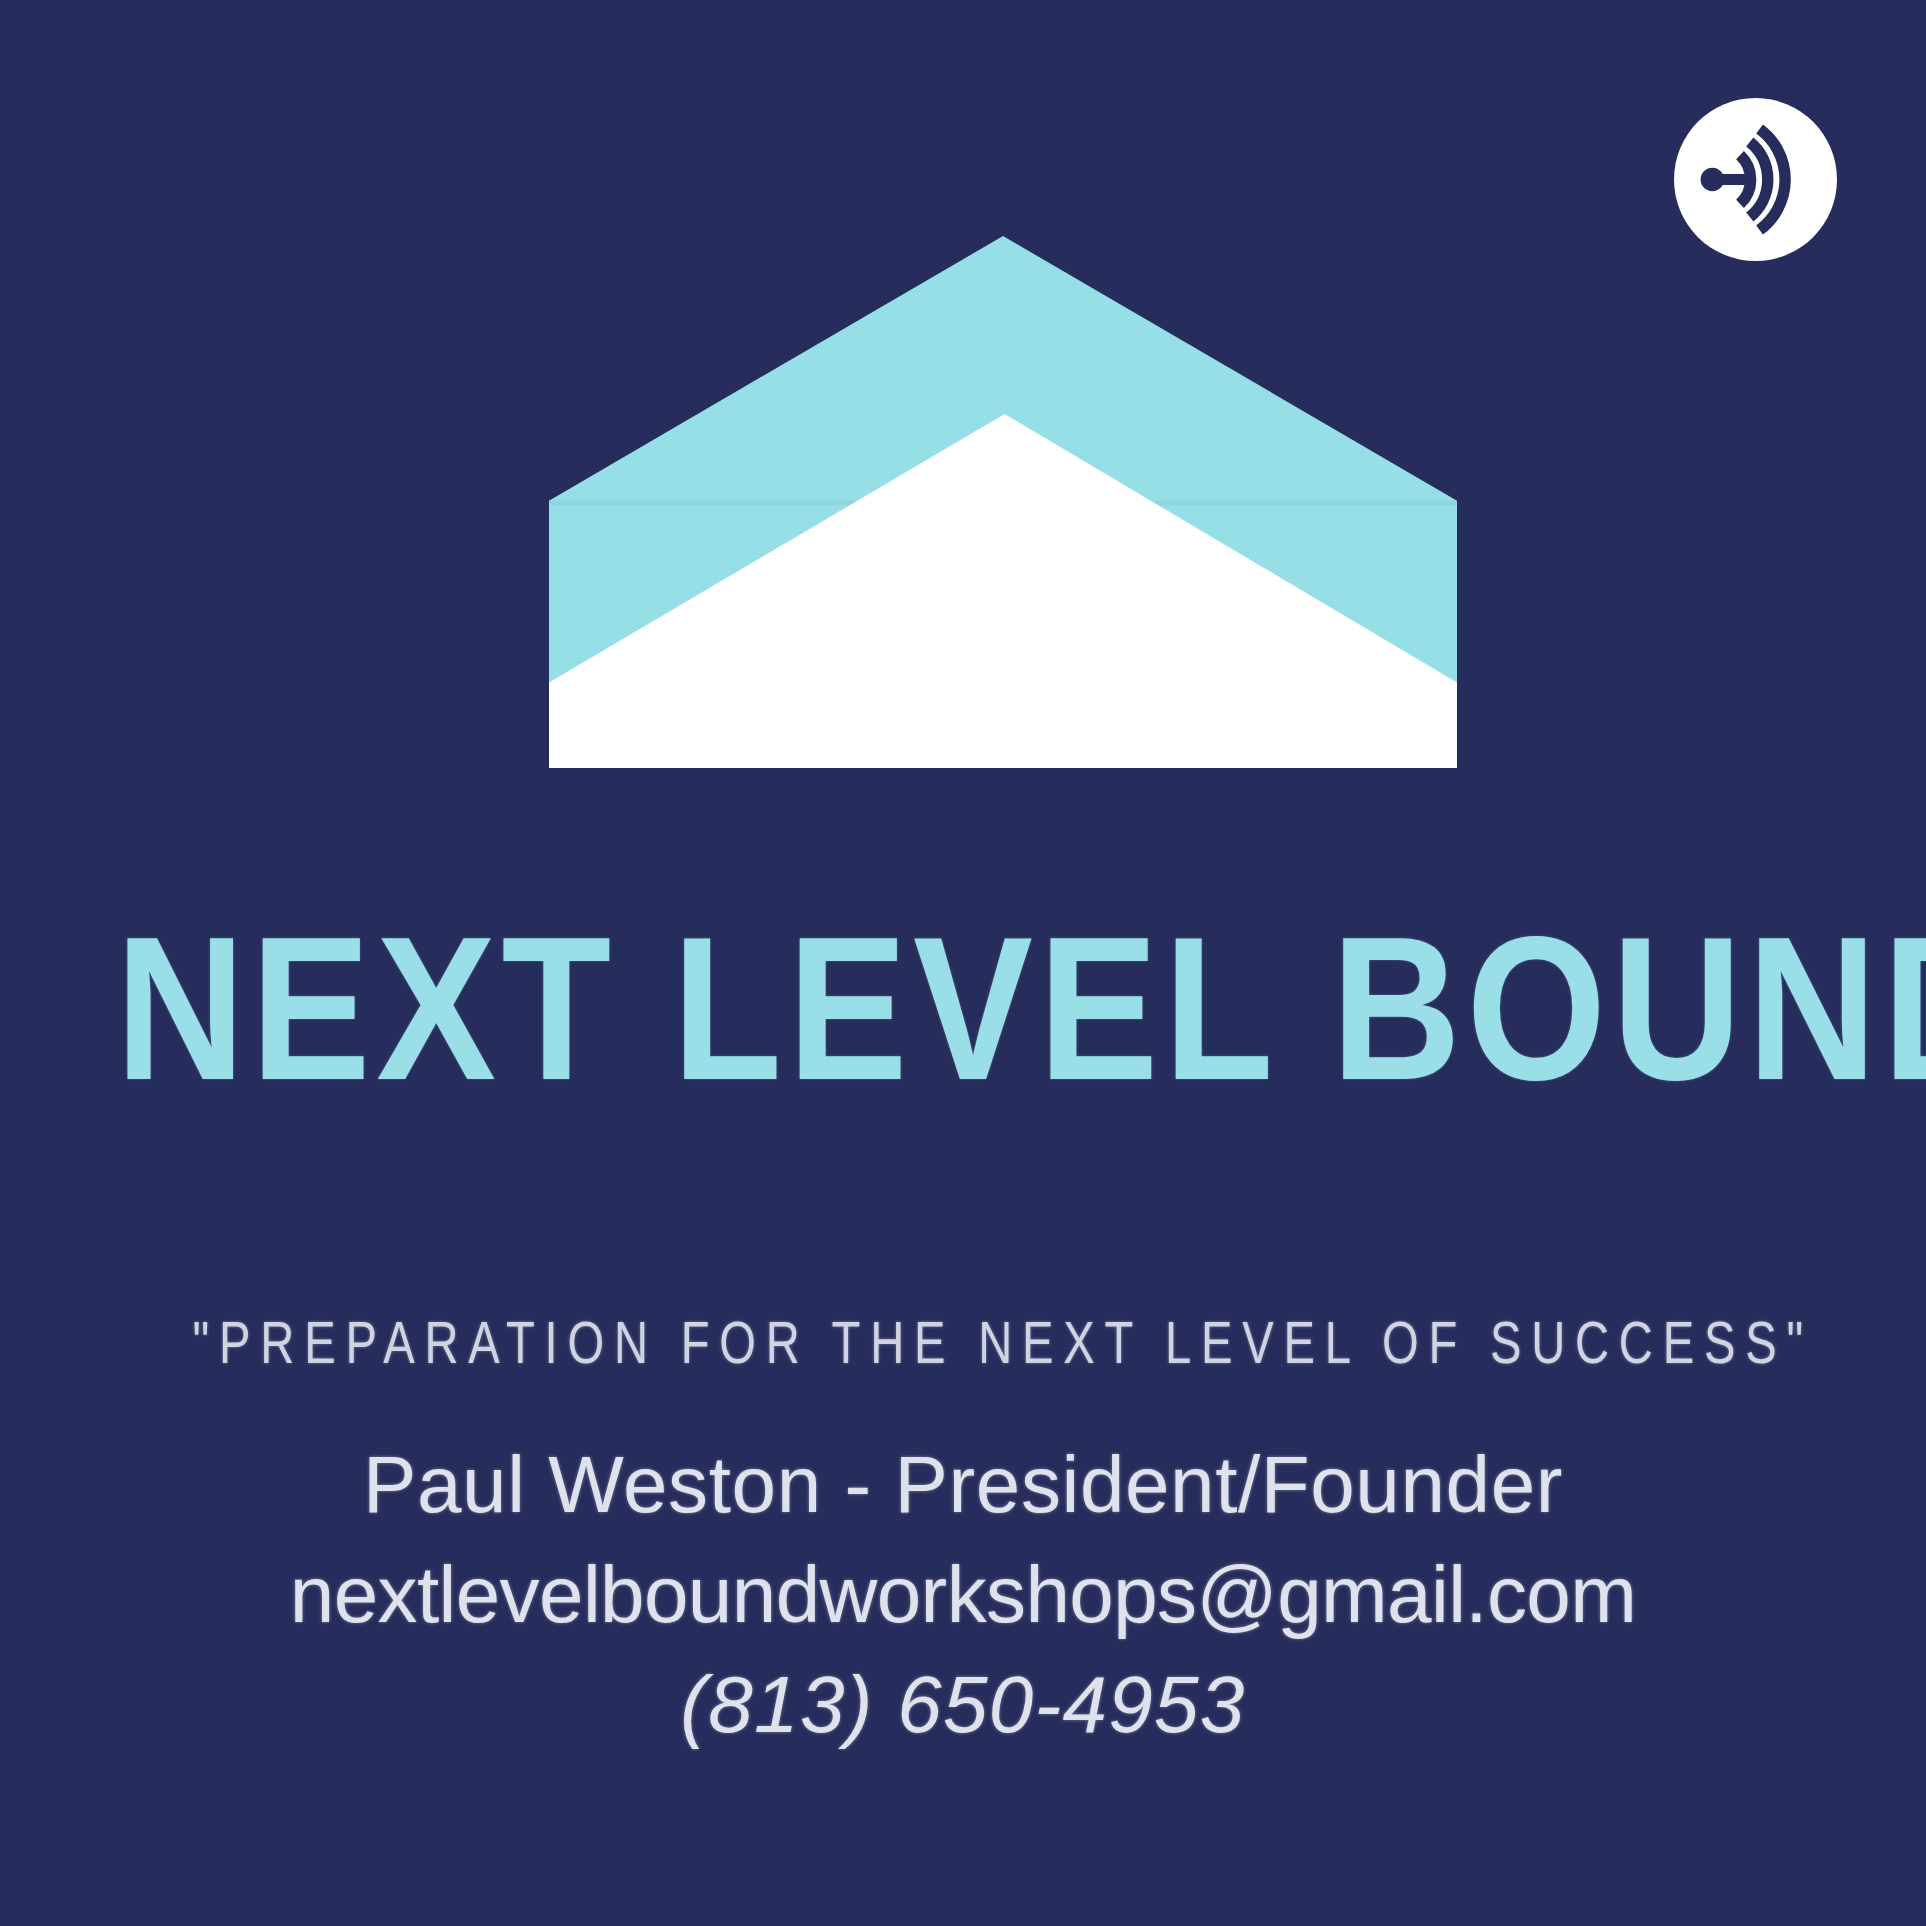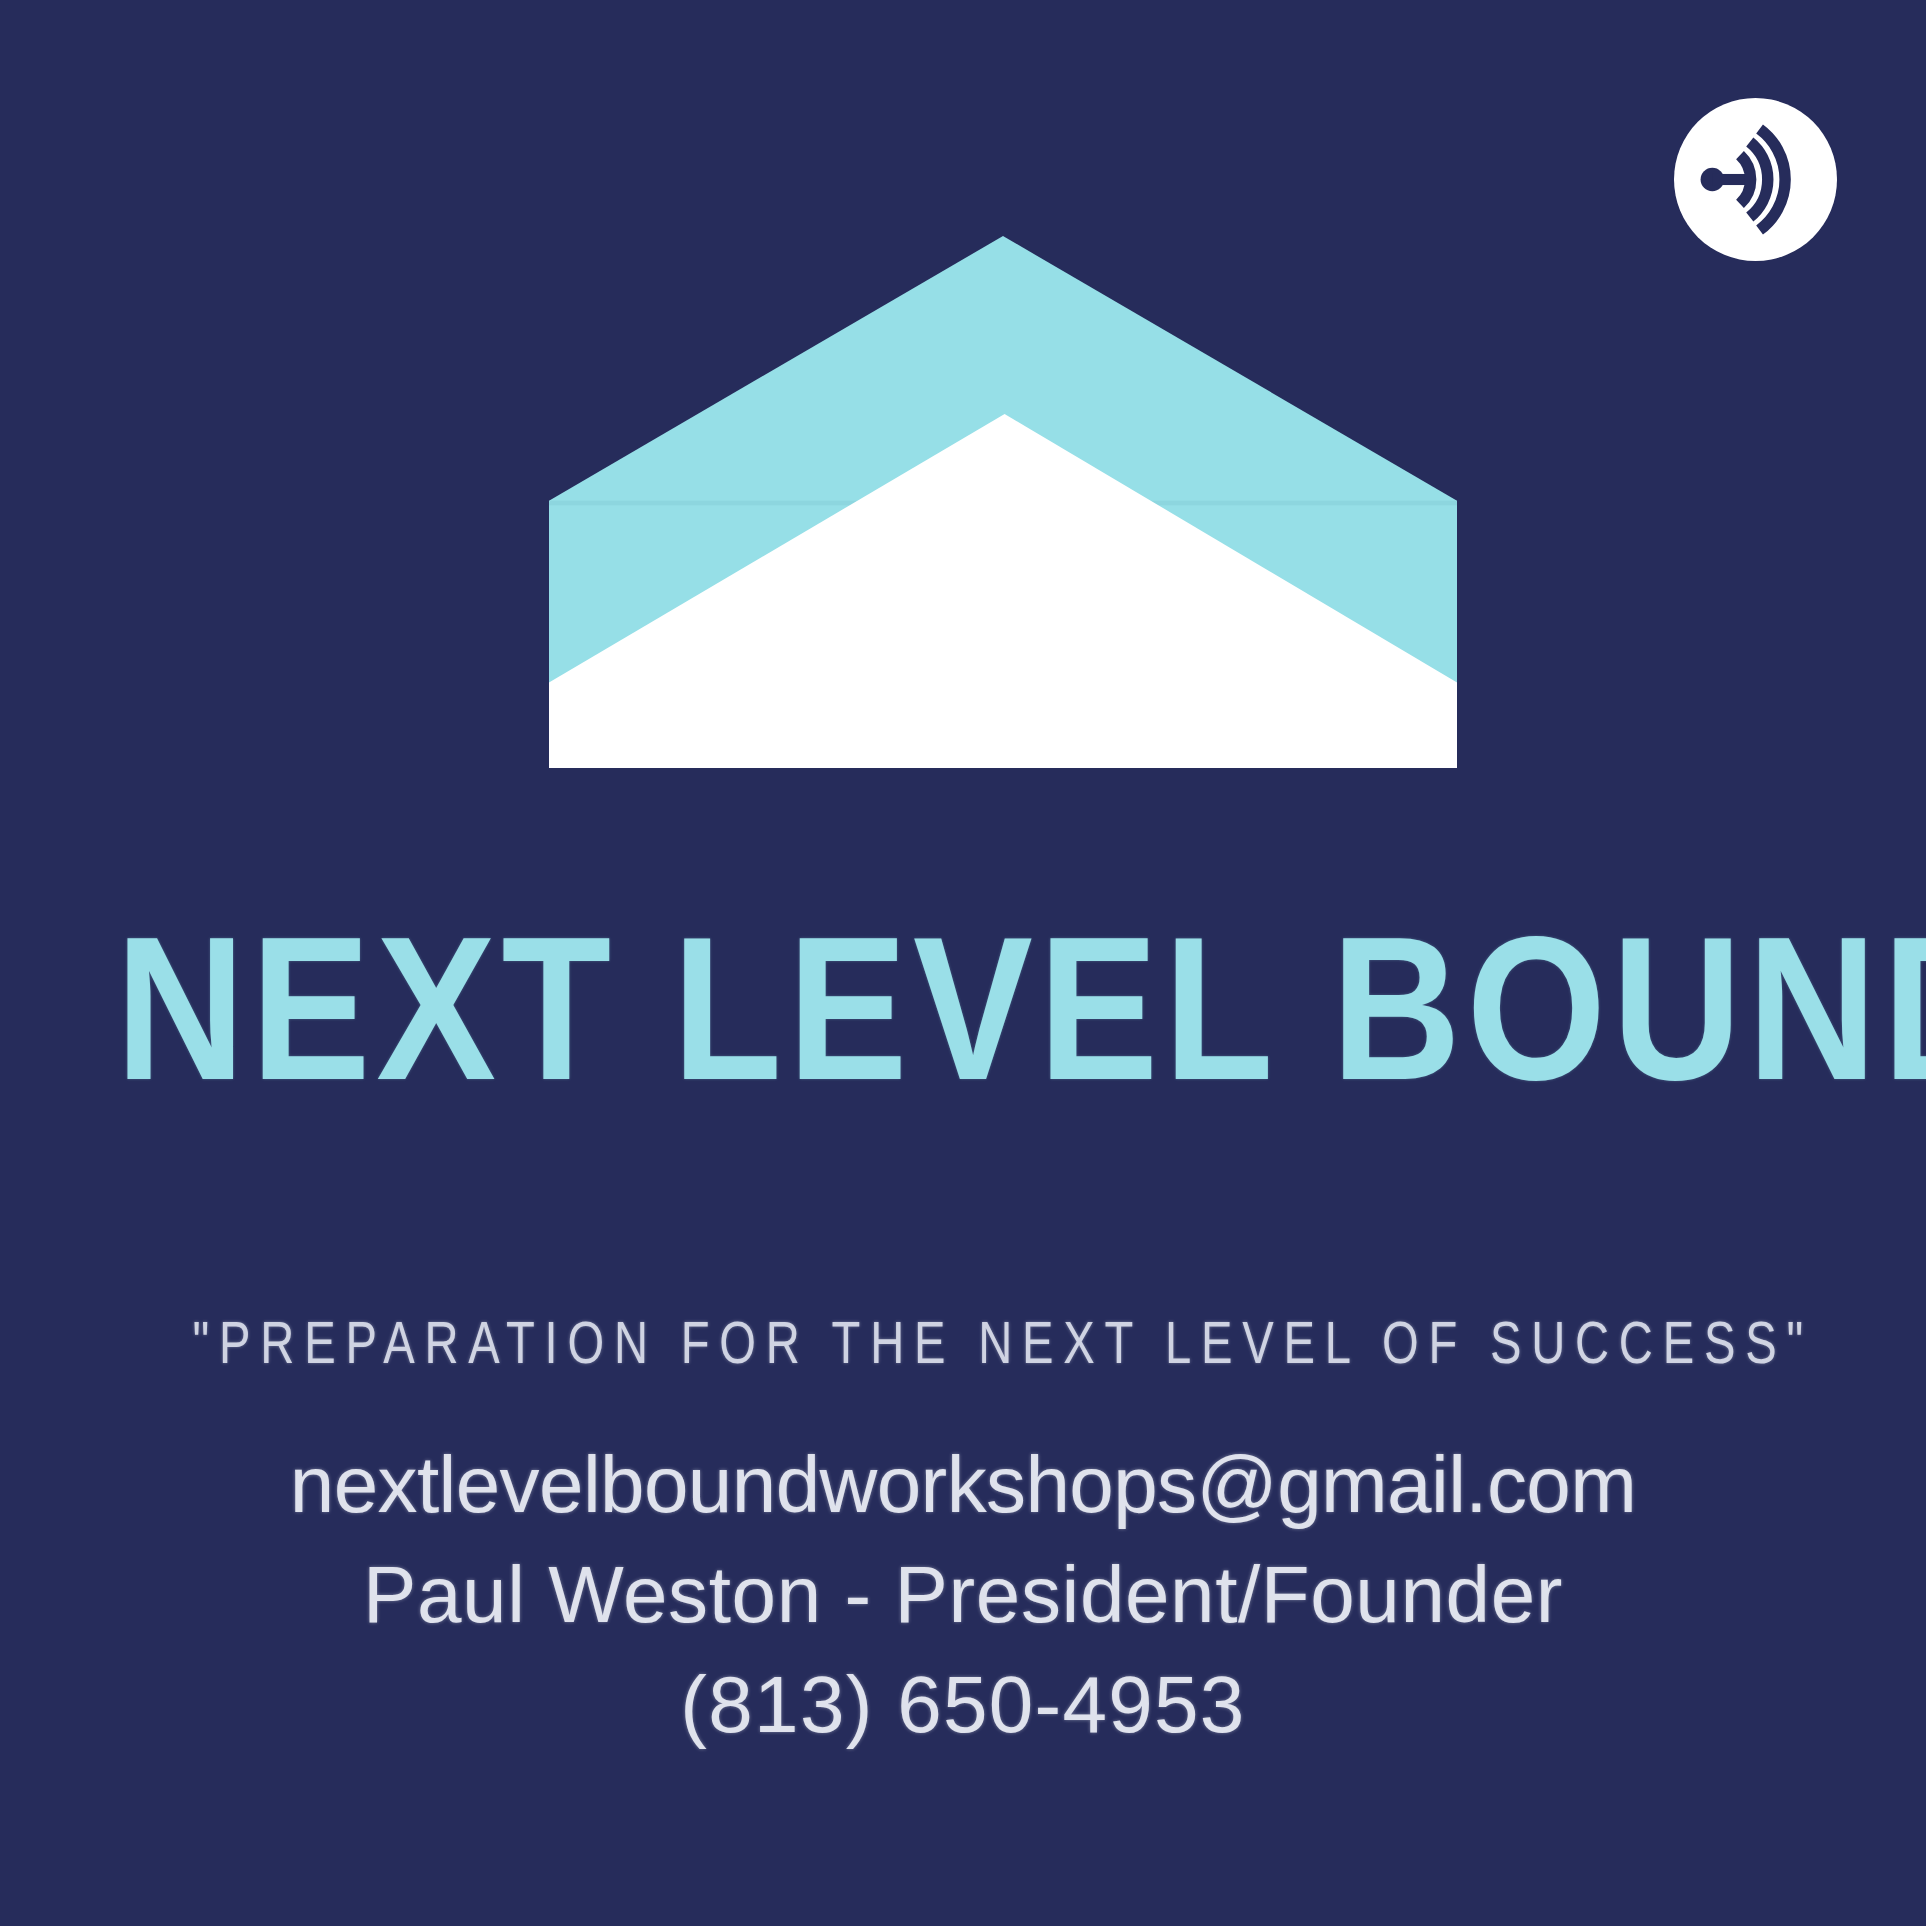--- a/index.html
+++ b/index.html
@@ -83,21 +83,21 @@
     white-space: nowrap;
     font-size: 80px;
     line-height: 110px;
     font-weight: 400;
     color: #dfe2ec;
     letter-spacing: 0px;
     text-shadow: 0 0 3.9px rgba(223,226,236,0.45);
   }
   .contact-line.name  { letter-spacing: 0.6px; }
   .contact-line.email { letter-spacing: -0.6px; }
-  .contact-line.phone { letter-spacing: 1.3px; }
+  .contact-line.phone { letter-spacing: 1.3px; font-style: italic; }
 </style>
 </head>
 <body>
 
 <div id="canvas">
 
   <div class="podcast-badge">
     <svg viewBox="0 0 100 100">
       <circle cx="50" cy="50" r="50" fill="#ffffff"></circle>
 
@@ -122,19 +122,19 @@
 
       <rect x="0" y="760" width="1415" height="68" fill="#ffffff"></rect>
     </svg>
   </div>
 
   <div class="wordmark">NEXT LEVEL BOUND</div>
 
   <div class="tagline">"PREPARATION FOR THE NEXT LEVEL OF SUCCESS"</div>
 
   <div class="contact-block">
+    <div class="contact-line name">Paul Weston - President/Founder</div>
     <div class="contact-line email">nextlevelboundworkshops@gmail.com</div>
-    <div class="contact-line name">Paul Weston - President/Founder</div>
     <div class="contact-line phone">(813) 650-4953</div>
   </div>
 
 </div>
 
 
 </body></html>

